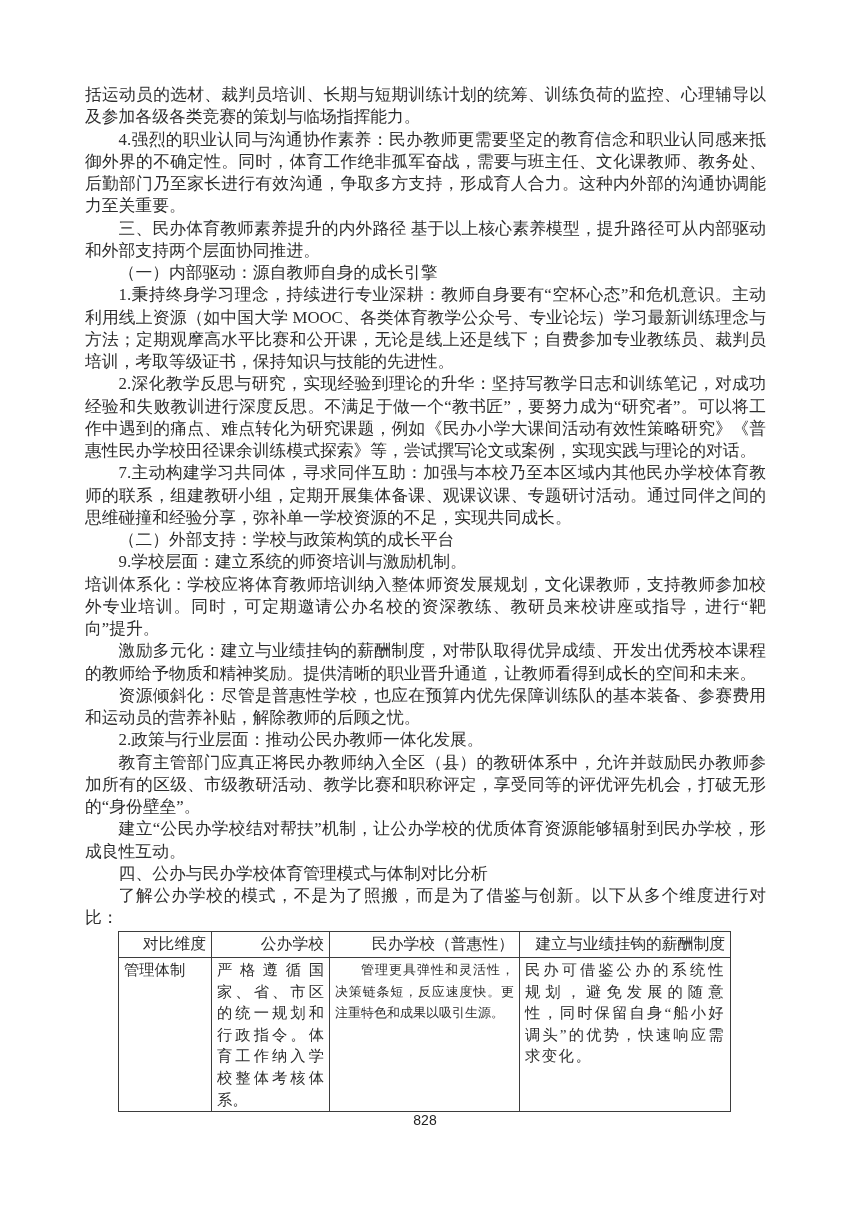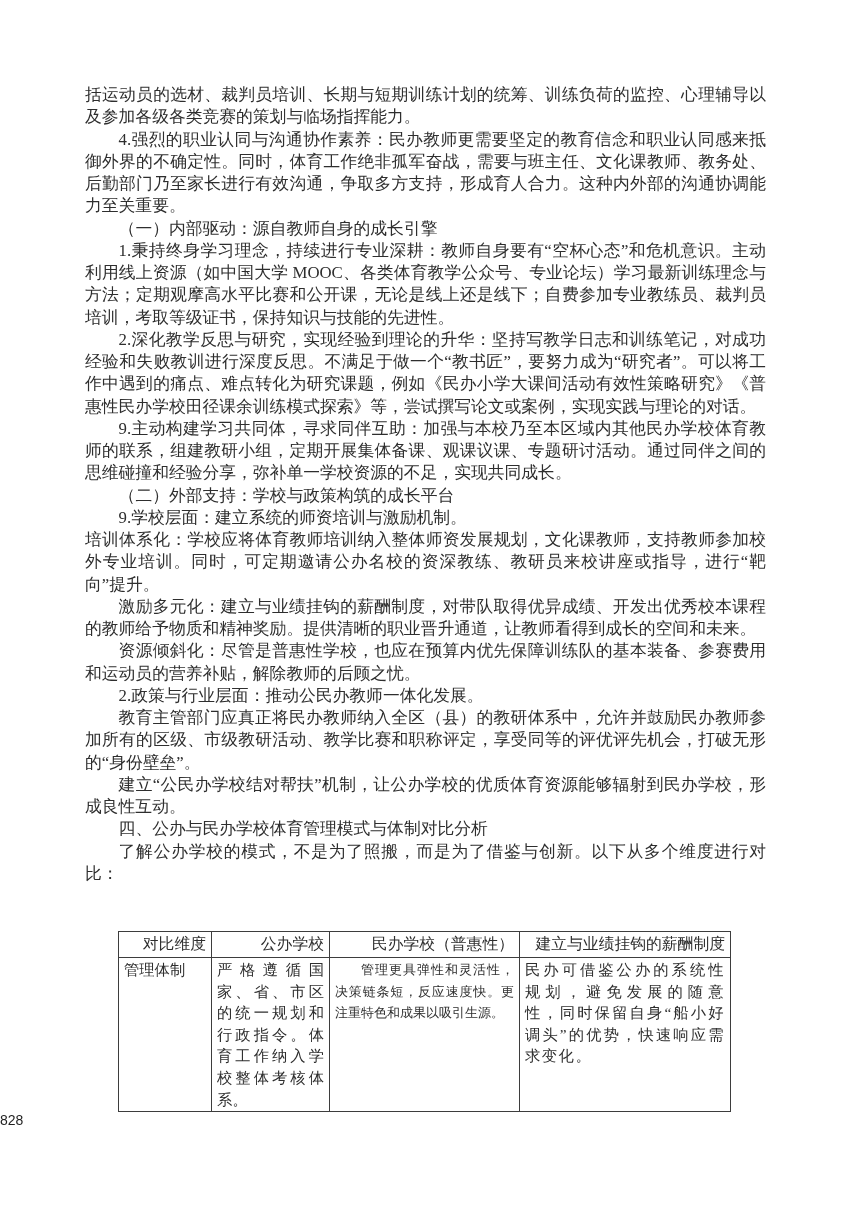--- a/index.html
+++ b/index.html
@@ -53,37 +53,39 @@
   }
   .doc-table tr.body-row td { height:129px; }
   .doc-table td.cell-private { font-size:13px; }
   .doc-table td.first-line-indent { text-indent:2em; }
   .doc-table td.cell-analysis { letter-spacing:1.5px; }
 
   .footer {
     position:absolute;
     left:0; top:1112px;
     width:850px;
+    text-align:center;
     font-family:"Liberation Sans","DejaVu Sans",sans-serif;
     font-size:14px;
     color:#1f1f1f;
   }
 </style>
 </head>
 <body>
 
 <div class="page">
 
   <div class="doc-text">
     <p class="para">括运动员的选材、裁判员培训、长期与短期训练计划的统筹、训练负荷的监控、心理辅导以及参加各级各类竞赛的策划与临场指挥能力。</p>
     <p class="para indent">4.强烈的职业认同与沟通协作素养：民办教师更需要坚定的教育信念和职业认同感来抵御外界的不确定性。同时，体育工作绝非孤军奋战，需要与班主任、文化课教师、教务处、后勤部门乃至家长进行有效沟通，争取多方支持，形成育人合力。这种内外部的沟通协调能力至关重要。</p>
+    <p class="para indent">三、民办体育教师素养提升的内外路径 基于以上核心素养模型，提升路径可从内部驱动和外部支持两个层面协同推进。</p>
     <p class="para indent">（一）内部驱动：源自教师自身的成长引擎</p>
     <p class="para indent">1.秉持终身学习理念，持续进行专业深耕：教师自身要有“空杯心态”和危机意识。主动利用线上资源（如中国大学 MOOC、各类体育教学公众号、专业论坛）学习最新训练理念与方法；定期观摩高水平比赛和公开课，无论是线上还是线下；自费参加专业教练员、裁判员培训，考取等级证书，保持知识与技能的先进性。</p>
     <p class="para indent">2.深化教学反思与研究，实现经验到理论的升华：坚持写教学日志和训练笔记，对成功经验和失败教训进行深度反思。不满足于做一个“教书匠”，要努力成为“研究者”。可以将工作中遇到的痛点、难点转化为研究课题，例如《民办小学大课间活动有效性策略研究》《普惠性民办学校田径课余训练模式探索》等，尝试撰写论文或案例，实现实践与理论的对话。</p>
-    <p class="para indent">9.主动构建学习共同体，寻求同伴互助：加强与本校乃至本区域内其他民办学校体育教师的联系，组建教研小组，定期开展集体备课、观课议课、专题研讨活动。通过同伴之间的思维碰撞和经验分享，弥补单一学校资源的不足，实现共同成长。</p>
+    <p class="para indent">7.主动构建学习共同体，寻求同伴互助：加强与本校乃至本区域内其他民办学校体育教师的联系，组建教研小组，定期开展集体备课、观课议课、专题研讨活动。通过同伴之间的思维碰撞和经验分享，弥补单一学校资源的不足，实现共同成长。</p>
     <p class="para indent">（二）外部支持：学校与政策构筑的成长平台</p>
     <p class="para indent">9.学校层面：建立系统的师资培训与激励机制。</p>
     <p class="para">培训体系化：学校应将体育教师培训纳入整体师资发展规划，文化课教师，支持教师参加校外专业培训。同时，可定期邀请公办名校的资深教练、教研员来校讲座或指导，进行“靶向”提升。</p>
     <p class="para indent">激励多元化：建立与业绩挂钩的薪酬制度，对带队取得优异成绩、开发出优秀校本课程的教师给予物质和精神奖励。提供清晰的职业晋升通道，让教师看得到成长的空间和未来。</p>
     <p class="para indent">资源倾斜化：尽管是普惠性学校，也应在预算内优先保障训练队的基本装备、参赛费用和运动员的营养补贴，解除教师的后顾之忧。</p>
     <p class="para indent">2.政策与行业层面：推动公民办教师一体化发展。</p>
     <p class="para indent">教育主管部门应真正将民办教师纳入全区（县）的教研体系中，允许并鼓励民办教师参加所有的区级、市级教研活动、教学比赛和职称评定，享受同等的评优评先机会，打破无形的“身份壁垒”。</p>
     <p class="para indent">建立“公民办学校结对帮扶”机制，让公办学校的优质体育资源能够辐射到民办学校，形成良性互动。</p>
     <p class="para indent">四、公办与民办学校体育管理模式与体制对比分析</p>
     <p class="para indent">了解公办学校的模式，不是为了照搬，而是为了借鉴与创新。以下从多个维度进行对比：</p>

